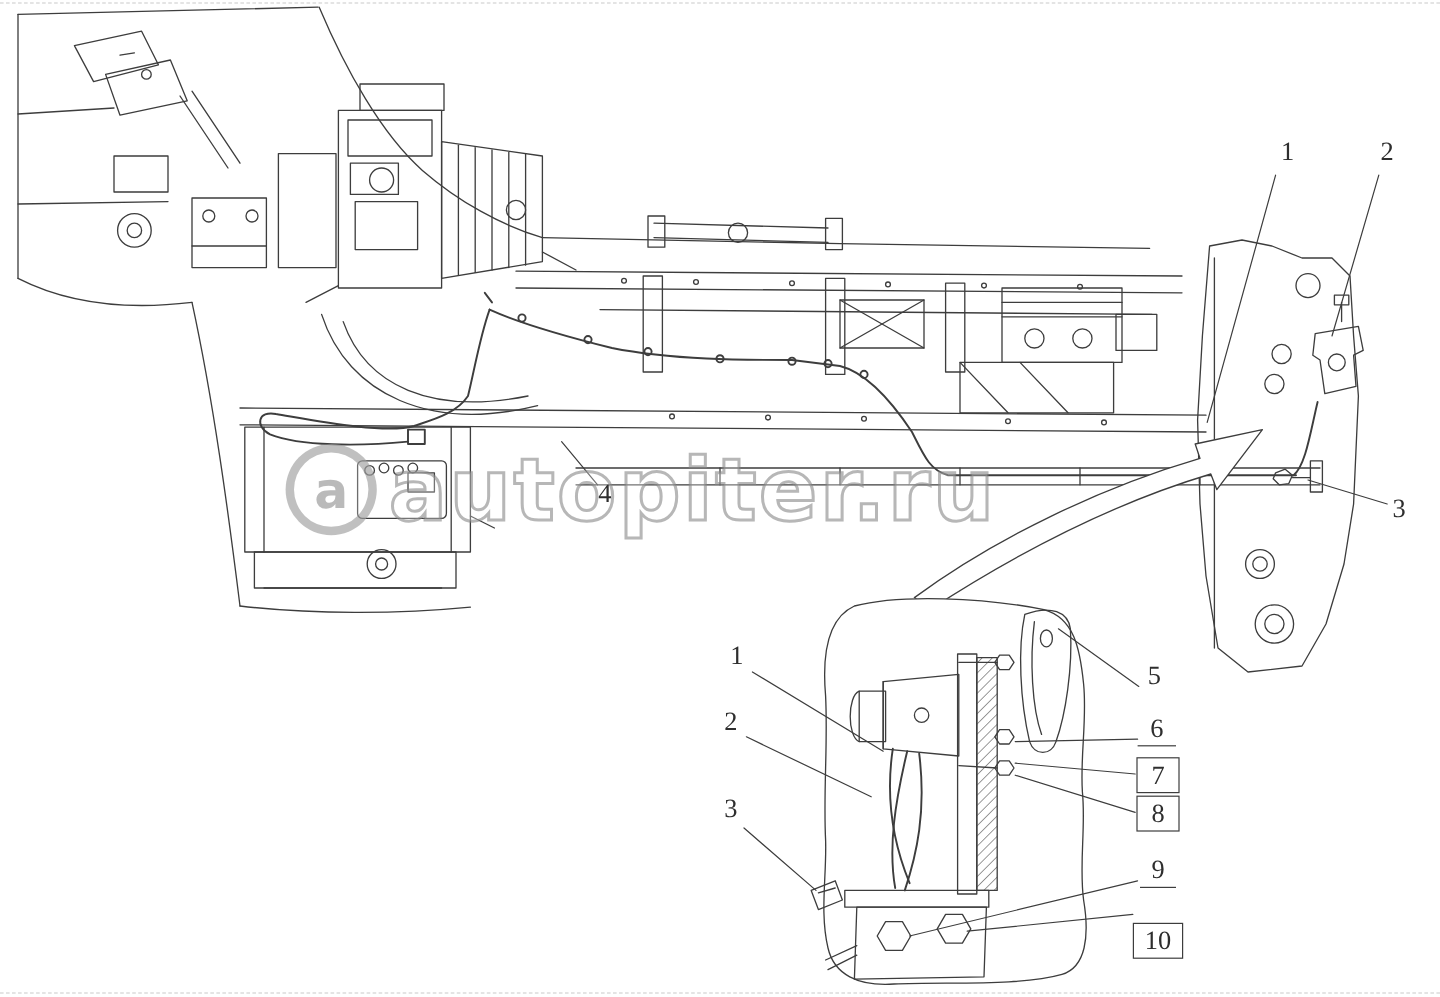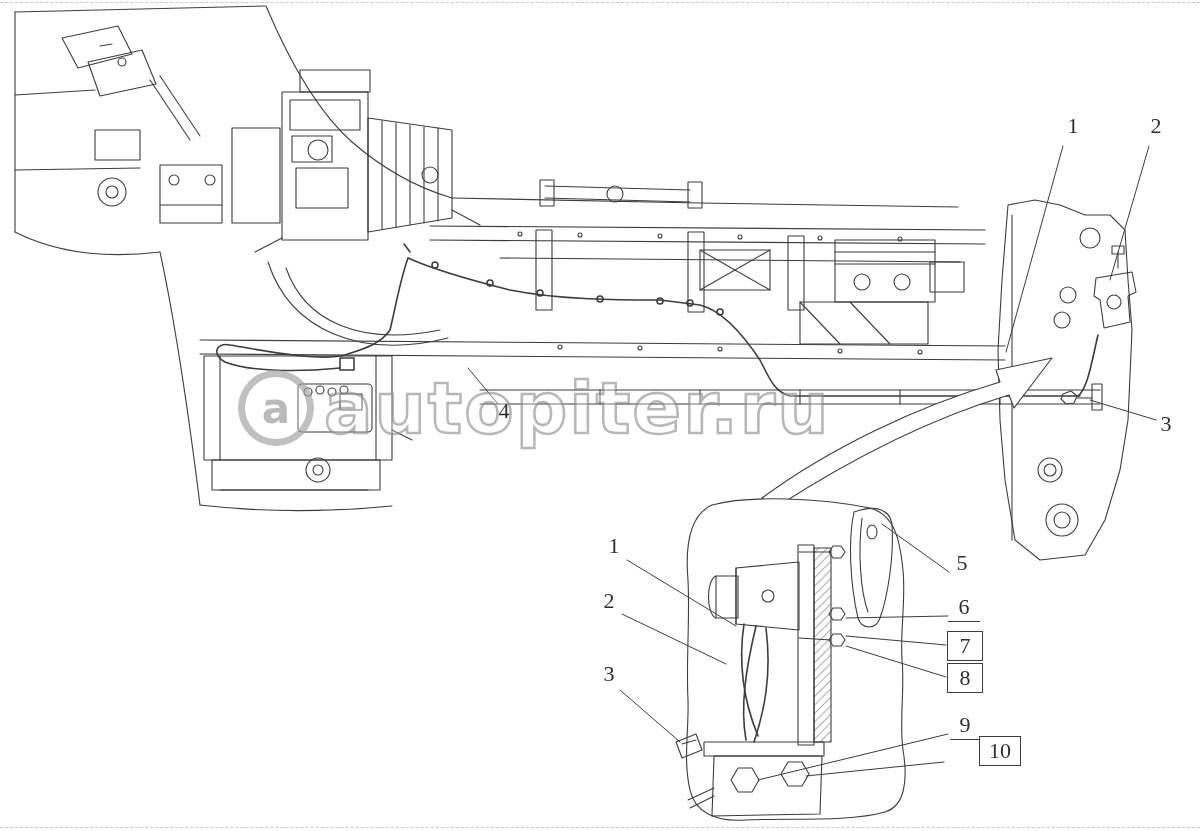--- a/index.html
+++ b/index.html
@@ -341,15 +341,15 @@
 
   <div class="callout" style="left:604px; top:533px; width:20px;">1</div>
   <div class="callout" style="left:599px; top:588px; width:20px;">2</div>
   <div class="callout" style="left:599px; top:661px; width:20px;">3</div>
 
   <div class="callout" style="left:952px; top:550px; width:20px;">5</div>
   <div class="callout underlined" style="left:948px; top:594px; width:24px;">6</div>
   <div class="callout boxed" style="left:947px; top:631px; width:34px;">7</div>
   <div class="callout boxed" style="left:947px; top:663px; width:34px;">8</div>
   <div class="callout underlined" style="left:950px; top:712px; width:22px;">9</div>
-  <div class="callout boxed" style="left:944px; top:736px; width:40px;margin-left:35px;">10</div>
+  <div class="callout boxed" style="left:944px; top:769px; width:40px;">10</div>
 
 </div>
 
 </body></html>

